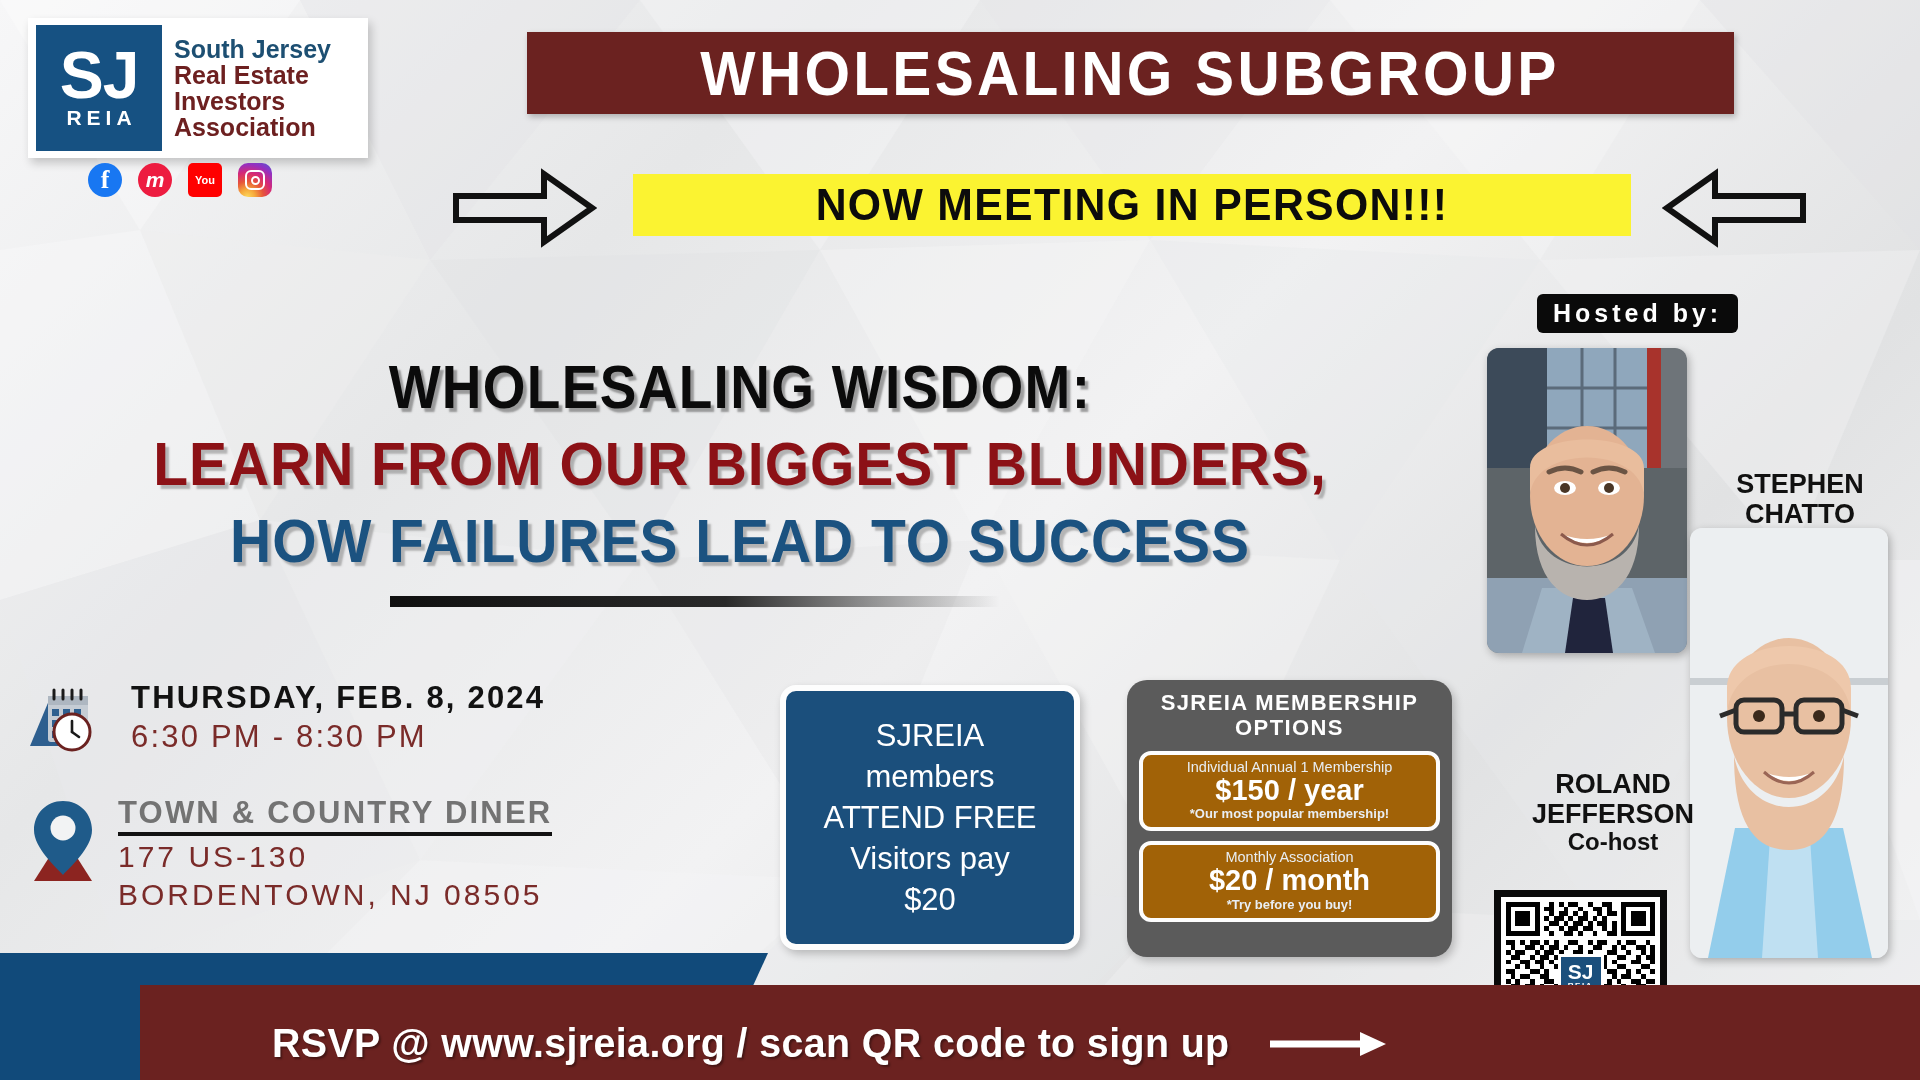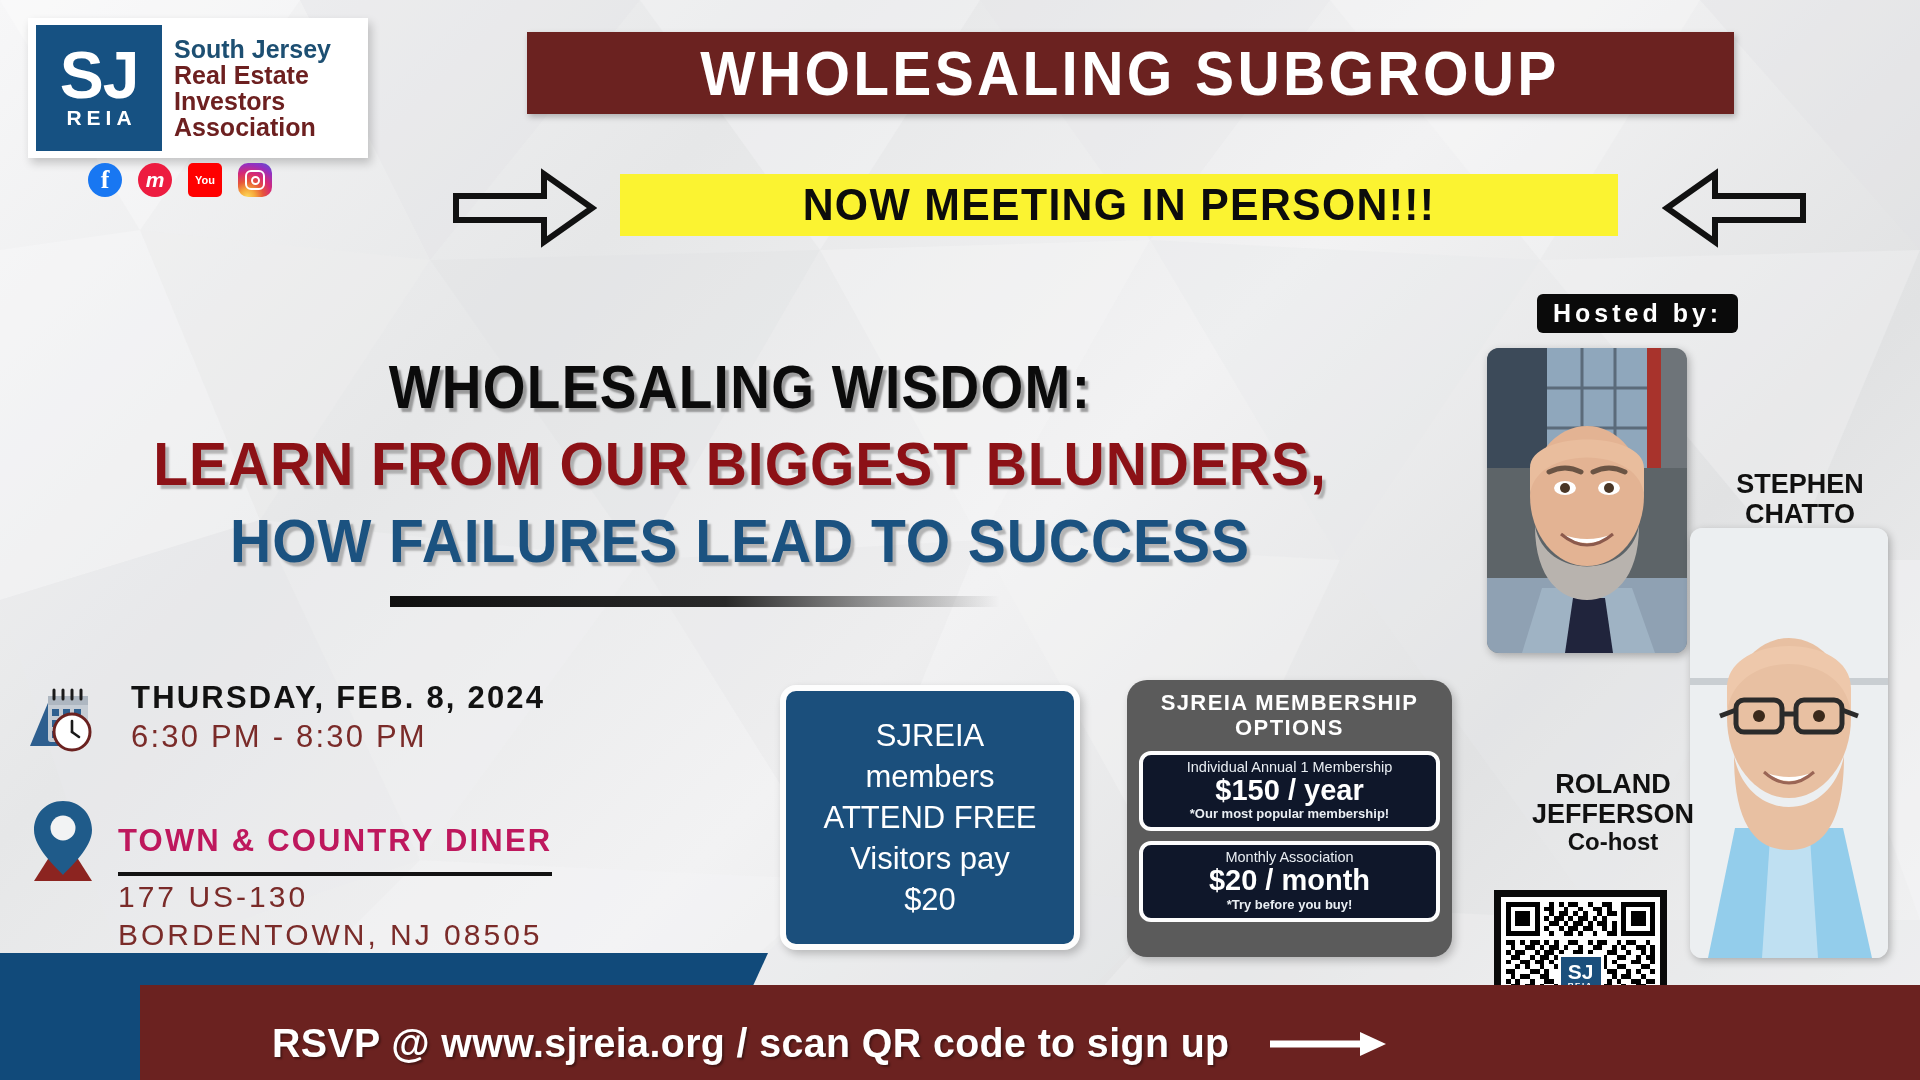--- a/index.html
+++ b/index.html
@@ -76,21 +76,21 @@
     display: flex; align-items: center; justify-content: center;
     box-shadow: 2px 3px 6px rgba(0,0,0,.25);
   }
   #title-bar span {
     color: #ffffff; font-size: 63px; font-weight: 700;
     letter-spacing: 3.5px; transform: scaleX(.93);
     font-family: "Liberation Sans Narrow","Liberation Sans", sans-serif;
   }
   
   #yellow-bar {
-    position:absolute; left: 620px; top: 174px;
+    position:absolute; left: 633px; top: 174px;
     width: 998px; height: 62px;
     background: #fbf331;
     display:flex; align-items:center; justify-content:center;
   }
   #yellow-bar span {
     color:#0c0c0c; font-size: 45px; font-weight: 700;
     letter-spacing: 1.4px; transform: scaleX(.95);
     font-family: "Liberation Sans Narrow","Liberation Sans", sans-serif;
   }
   .arrow-svg { position:absolute; }
@@ -122,22 +122,22 @@
   #when { position:absolute; left:24px; top:680px; display:flex; gap:29px; }
   #where { position:absolute; left:24px; top:795px; display:flex; gap:16px; }
   .ico-wrap { width:78px; flex:none; position:relative; }
   .when-line1 {
     font-size: 31px; font-weight: 700; color:#121212; letter-spacing:2.2px;
   }
   .when-line2 {
     font-size: 31px; color:#7a2b29; letter-spacing:2.2px; margin-top:3px;
   }
   .where-line1 {
-    font-size: 31px; font-weight: 700; color:#be185d; letter-spacing:2.2px;
-    border-bottom: 4px solid #121212; display:inline-block; padding-bottom:13px;margin-top:28px;
+    font-size: 31px; font-weight: 700; color:#737373; letter-spacing:2.2px;
+    border-bottom: 4px solid #121212; display:inline-block; padding-bottom:1px;
   }
   .where-line2, .where-line3 {
     font-size: 30px; color:#7a2b29; letter-spacing:3px; margin-top:4px;
   }
   
   #price-box {
     position:absolute; left:780px; top:685px;
     width:300px; height:265px;
     background:#1b4f7c; border:6px solid #fdfdfd; border-radius:16px;
     box-shadow: 3px 4px 9px rgba(0,0,0,.22);
@@ -151,21 +151,21 @@
     width:325px; height:277px;
     background:#5b5b5b; border-radius:20px;
     box-shadow: 3px 4px 9px rgba(0,0,0,.22);
     padding: 10px 12px;
   }
   #member-box .mb-title {
     color:#fff; font-size:22px; font-weight:700; text-align:center;
     letter-spacing:1.4px; line-height:1.15;
   }
   .tier {
-    background:#0f172a; border:4px solid #fdfdfd; border-radius:12px;
+    background:#a16207; border:4px solid #fdfdfd; border-radius:12px;
     margin-top:10px; padding:4px 6px 6px; text-align:center;
   }
   .tier .t-sub { color:#e9eef3; font-size:14.5px; }
   .tier .t-price { color:#fff; font-size:29px; font-weight:700; line-height:1.1; }
   .tier .t-note { color:#e9eef3; font-size:13px; font-weight:700; }
   
   #hosted-by {
     position:absolute; left:1537px; top:294px;
     background:#0a0a0a; color:#fff; padding:5px 16px; border-radius:6px;
     font-size:25px; font-weight:700; letter-spacing:4px;

